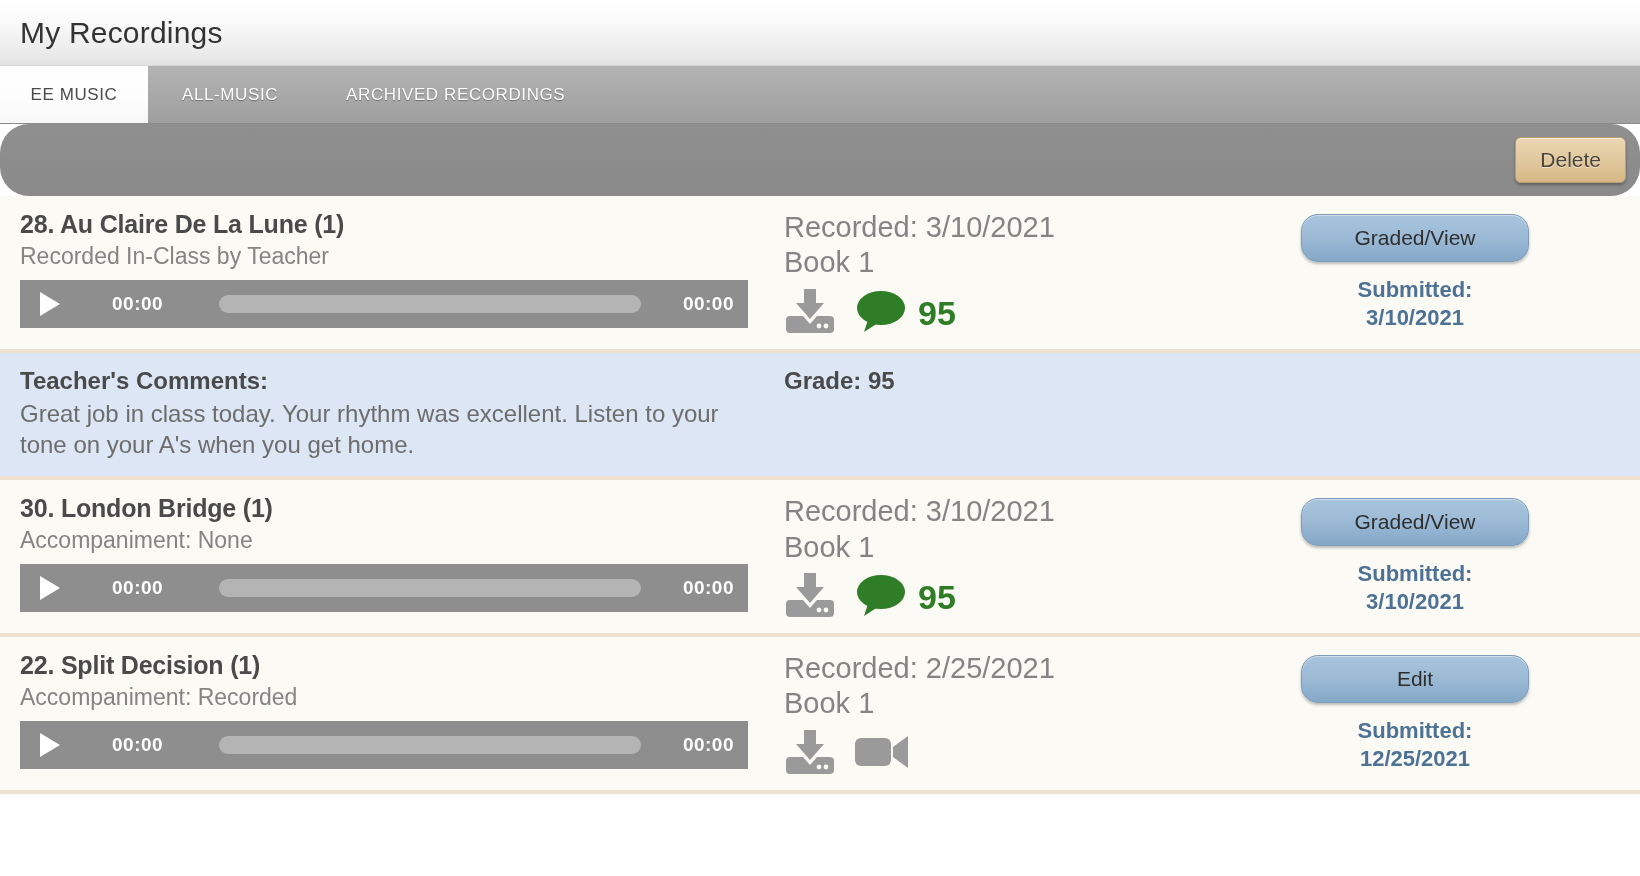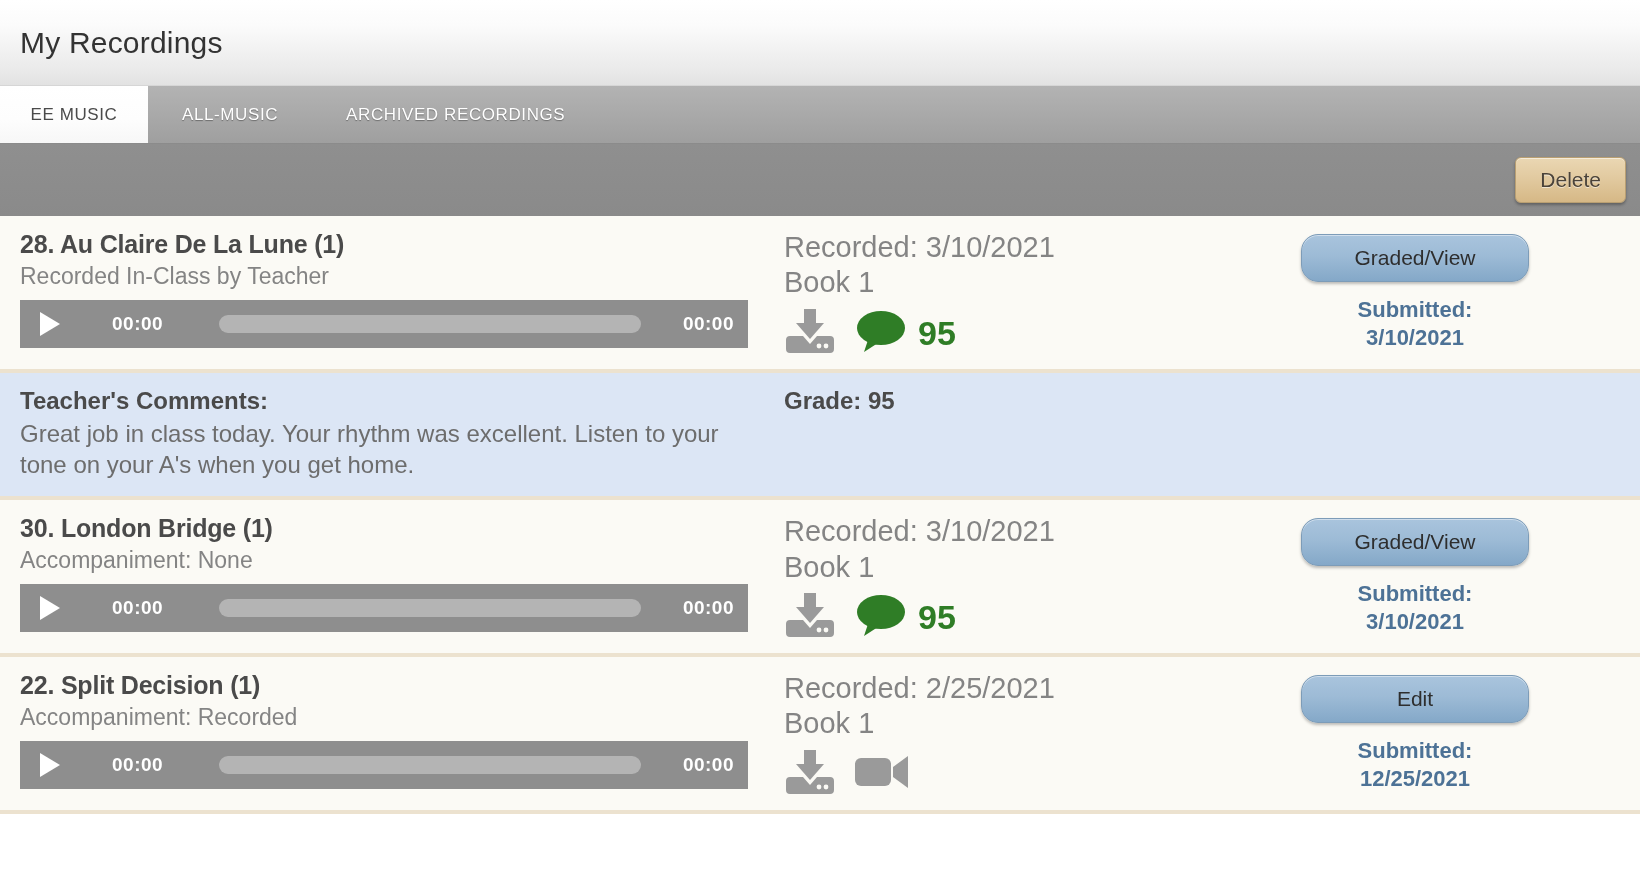--- a/index.html
+++ b/index.html
@@ -10,21 +10,21 @@
   body {
     width: 1640px;
     height: 876px;
     overflow: hidden;
     font-family: "Liberation Sans", sans-serif;
     -webkit-font-smoothing: antialiased;
   }
 
   
   .app-header {
-    height: 86px;
+    height: 66px;
     background: linear-gradient(to bottom, #ffffff 0%, #fbfbfb 30%, #e9e9e9 85%, #e2e2e2 100%);
     display: flex;
     align-items: center;
     box-sizing: border-box;
     padding: 0 0 0 20px;
     border-bottom: 1px solid #d6d6d6;
   }
   .app-title {
     font-size: 30px;
     color: #333333;
@@ -62,20 +62,21 @@
 
   
   .toolbar {
     height: 72px;
     background: linear-gradient(to bottom, #8f8f8f 0%, #8a8a8a 100%);
     display: flex;
     align-items: center;
     justify-content: flex-end;
     padding-right: 14px;
     box-sizing: border-box;
+    border-radius: 29px;
   }
   .btn-delete {
     min-width: 100px;
     padding: 10px 24px;
     font-size: 21px;
     color: #4b4339;
     text-shadow: 0 1px 0 rgba(255,255,255,0.55);
     background: linear-gradient(to bottom, #ead7b3 0%, #e2caa0 45%, #d6b886 100%);
     border: 1px solid #b99f72;
     border-radius: 6px;

